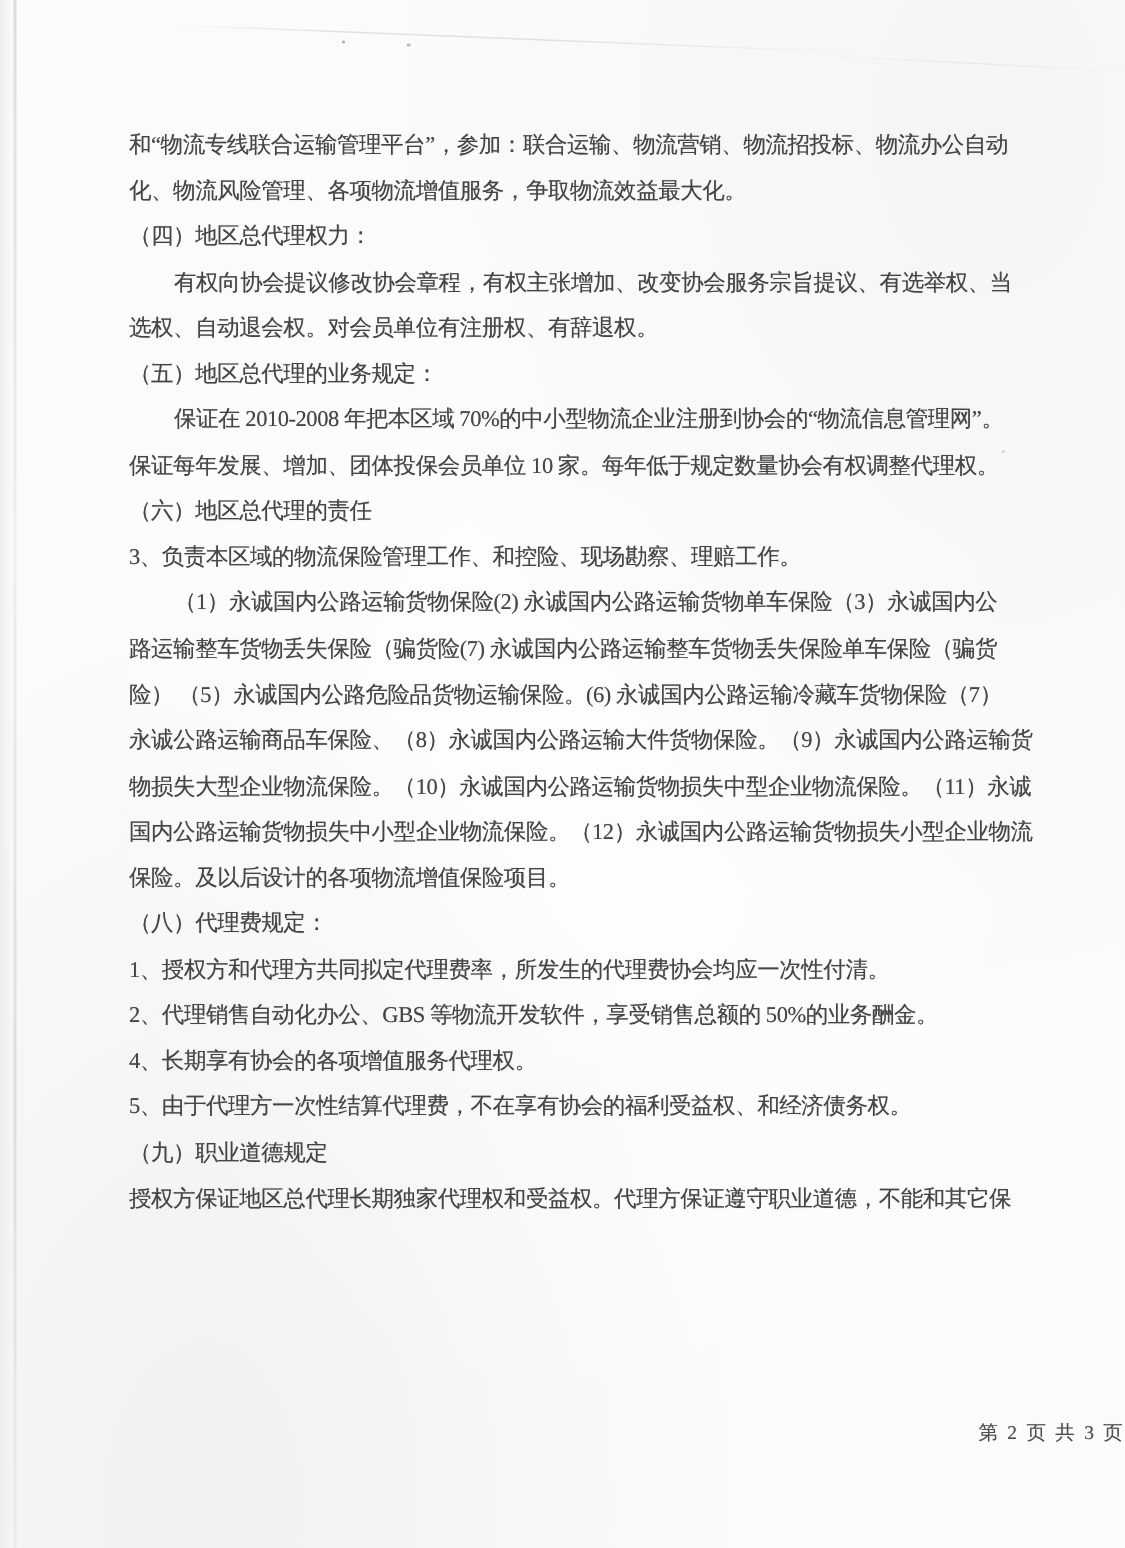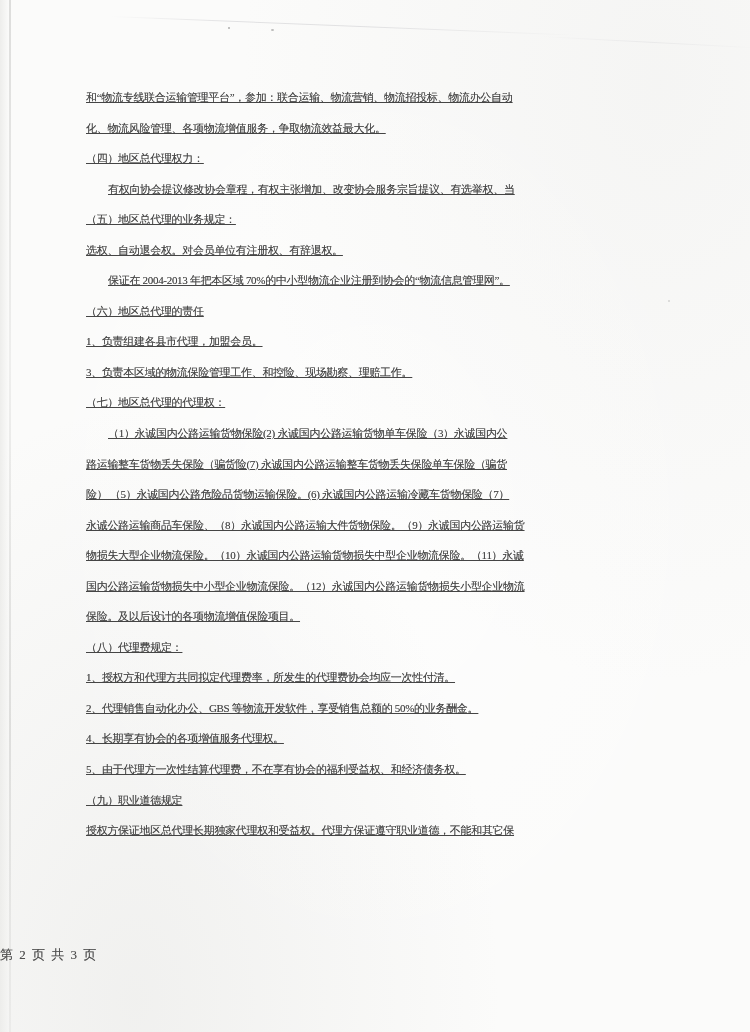--- a/index.html
+++ b/index.html
@@ -67,33 +67,32 @@
   .doc {
     position: absolute;
     left: 86px;
     top: 82px;
     width: 590px;
   }
   .line {
     white-space: nowrap;
     height: 30.55px;
     line-height: 30.55px;
-    font-size: 11px;
+    font-size: 15px;
     letter-spacing: -0.3px;
     color: #454545;
     text-shadow: 0 0 0.5px rgba(70,70,70,0.55);
-    text-decoration: underline;
   }
   .line.indent { text-indent: 2em; }
 
   .footer {
     position: absolute;
     left: 0; top: 946px;
     width: 750px;
-    text-align: left;
+    text-align: right;
     font-size: 13px;
     letter-spacing: 1.5px;
     color: #4e4e4e;
     text-shadow: 0 0 0.5px rgba(80,80,80,0.5);
   }
 </style>
 </head>
 <body>
 
 <div class="scan">
@@ -103,27 +102,26 @@
   <div class="crease-top2"></div>
   <div class="speck s1"></div>
   <div class="speck s2"></div>
   <div class="speck s3"></div>
 
   <div class="doc">
       <div class="line">和“物流专线联合运输管理平台”，参加：联合运输、物流营销、物流招投标、物流办公自动</div>
       <div class="line">化、物流风险管理、各项物流增值服务，争取物流效益最大化。</div>
       <div class="line">（四）地区总代理权力：</div>
       <div class="line indent">有权向协会提议修改协会章程，有权主张增加、改变协会服务宗旨提议、有选举权、当</div>
+      <div class="line">选权、自动退会权。对会员单位有注册权、有辞退权。</div>
       <div class="line">（五）地区总代理的业务规定：</div>
-      <div class="line">选权、自动退会权。对会员单位有注册权、有辞退权。</div>
-      <div class="line indent">保证在 2004-2013 年把本区域 70%的中小型物流企业注册到协会的“物流信息管理网”。</div>
+      <div class="line indent">保证在 2010-2008 年把本区域 70%的中小型物流企业注册到协会的“物流信息管理网”。</div>
+      <div class="line">保证每年发展、增加、团体投保会员单位 10 家。每年低于规定数量协会有权调整代理权。</div>
       <div class="line">（六）地区总代理的责任</div>
-      <div class="line">1、负责组建各县市代理，加盟会员。</div>
       <div class="line">3、负责本区域的物流保险管理工作、和控险、现场勘察、理赔工作。</div>
-      <div class="line">（七）地区总代理的代理权：</div>
       <div class="line indent">（1）永诚国内公路运输货物保险(2) 永诚国内公路运输货物单车保险（3）永诚国内公</div>
       <div class="line">路运输整车货物丢失保险（骗货险(7) 永诚国内公路运输整车货物丢失保险单车保险（骗货</div>
       <div class="line">险） （5）永诚国内公路危险品货物运输保险。(6) 永诚国内公路运输冷藏车货物保险（7）</div>
       <div class="line">永诚公路运输商品车保险、（8）永诚国内公路运输大件货物保险。（9）永诚国内公路运输货</div>
       <div class="line">物损失大型企业物流保险。（10）永诚国内公路运输货物损失中型企业物流保险。（11）永诚</div>
       <div class="line">国内公路运输货物损失中小型企业物流保险。（12）永诚国内公路运输货物损失小型企业物流</div>
       <div class="line">保险。及以后设计的各项物流增值保险项目。</div>
       <div class="line">（八）代理费规定：</div>
       <div class="line">1、授权方和代理方共同拟定代理费率，所发生的代理费协会均应一次性付清。</div>
       <div class="line">2、代理销售自动化办公、GBS 等物流开发软件，享受销售总额的 50%的业务酬金。</div>

